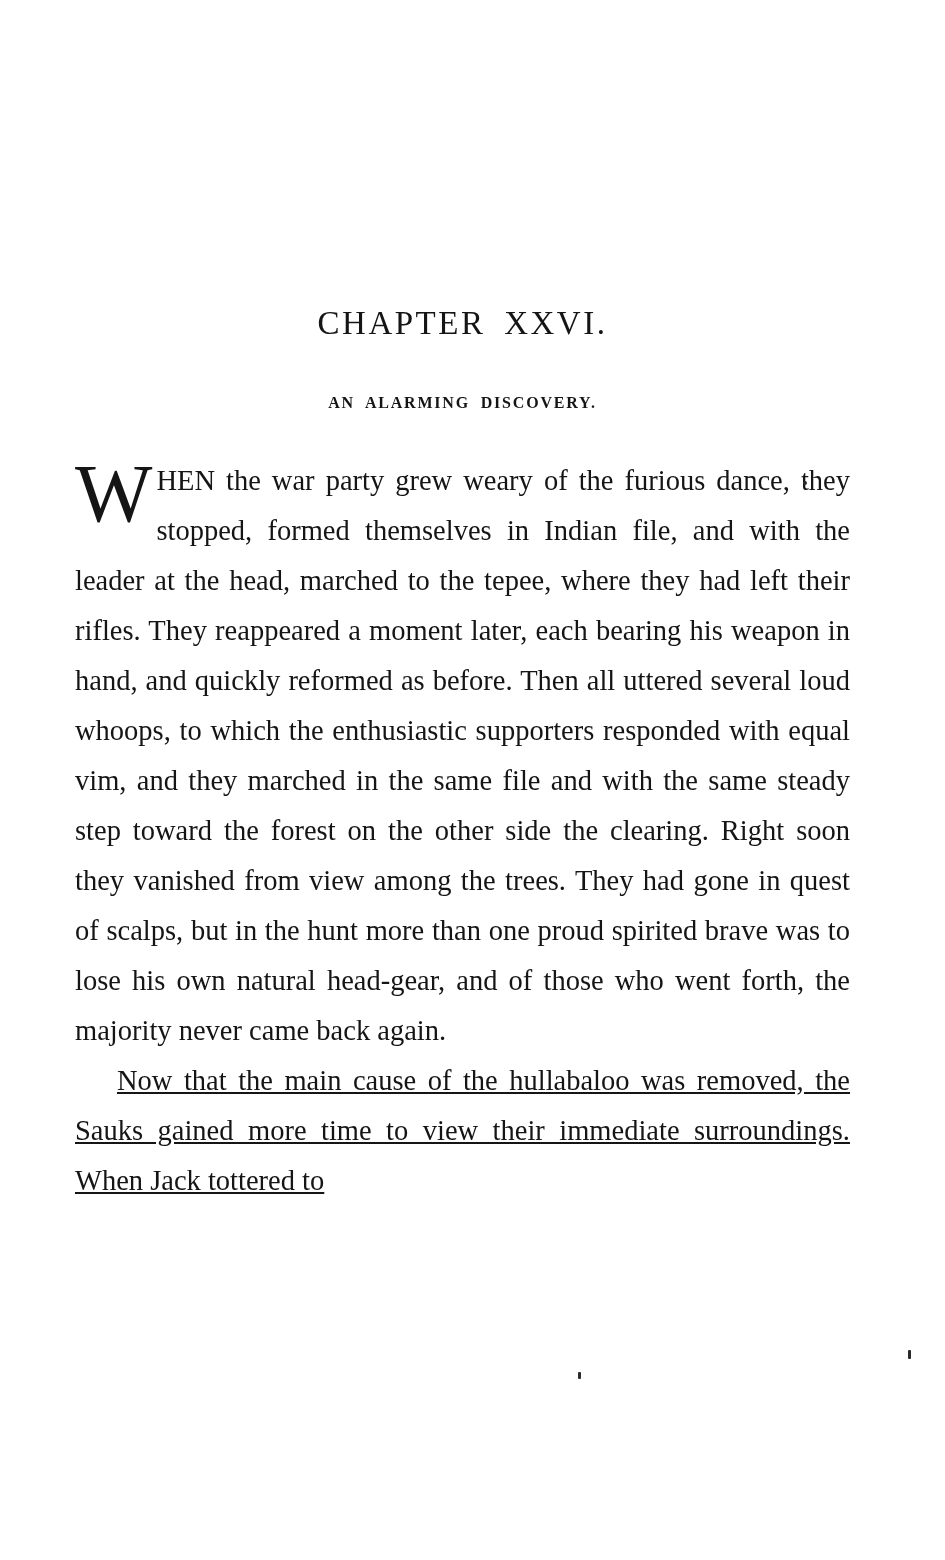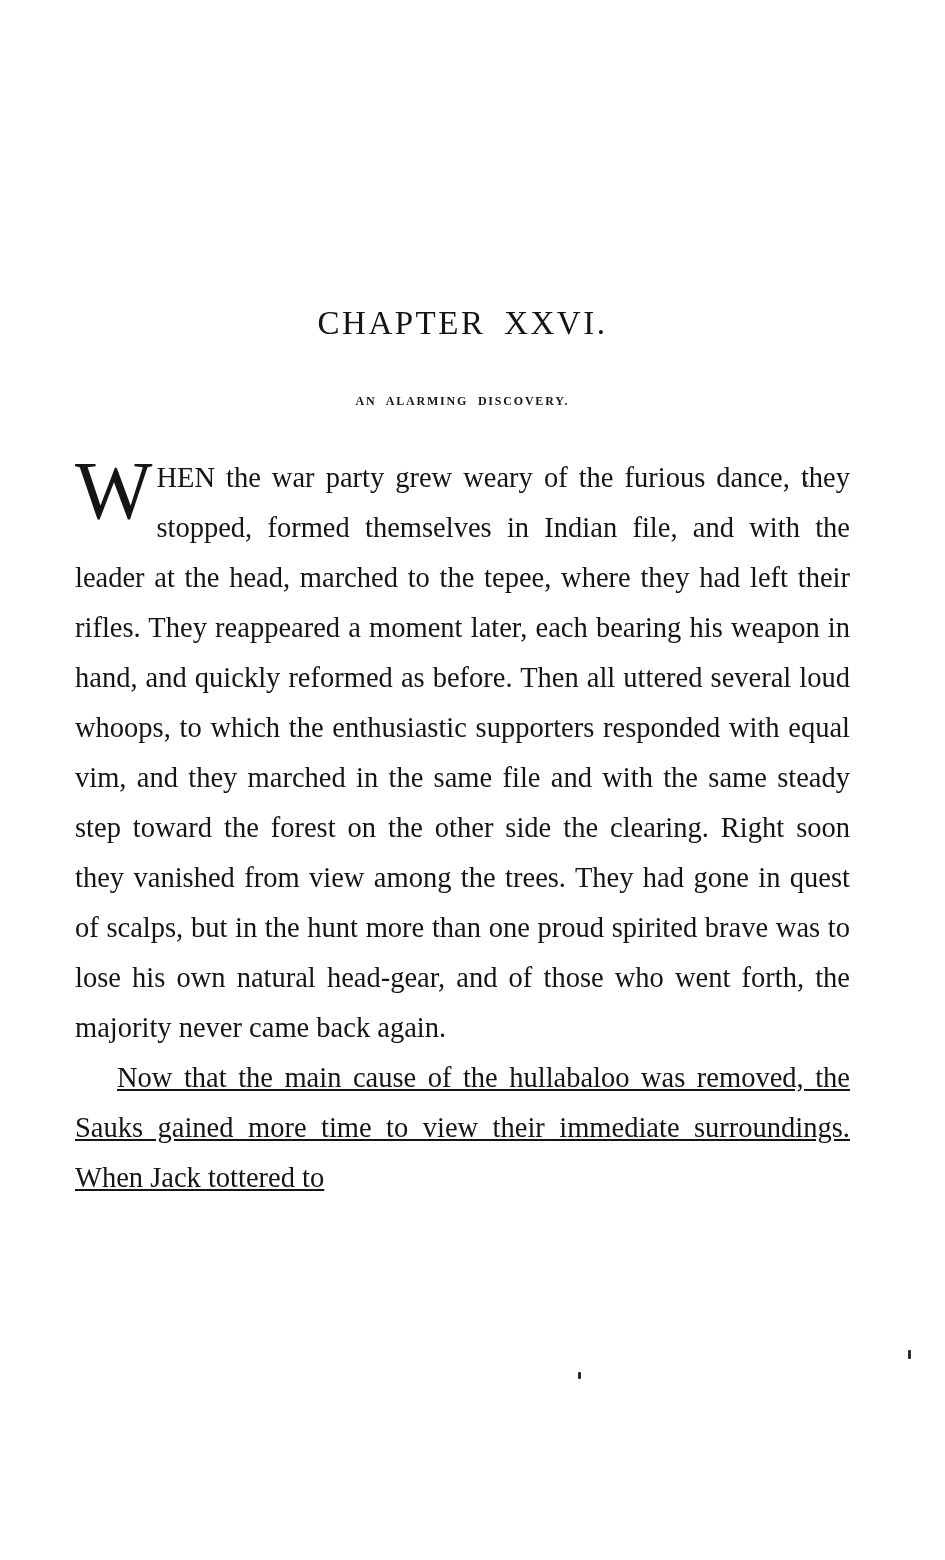--- a/index.html
+++ b/index.html
@@ -29,21 +29,21 @@
   .chapter-title {
     text-align: center;
     font-size: 33px;
     letter-spacing: 2.5px;
     font-weight: normal;
     margin: 0 0 52px 0;
     word-spacing: 8px;
   }
   .chapter-subtitle {
     text-align: center;
-    font-size: 12px;
+    font-size: 16px;
     letter-spacing: 1.8px;
     font-weight: bold;
     margin: 0 0 44px 0;
     word-spacing: 5px;
   }
   .body-text {
     font-size: 28.5px;
     line-height: 50px;
     text-align: justify;
     text-justify: inter-word;

